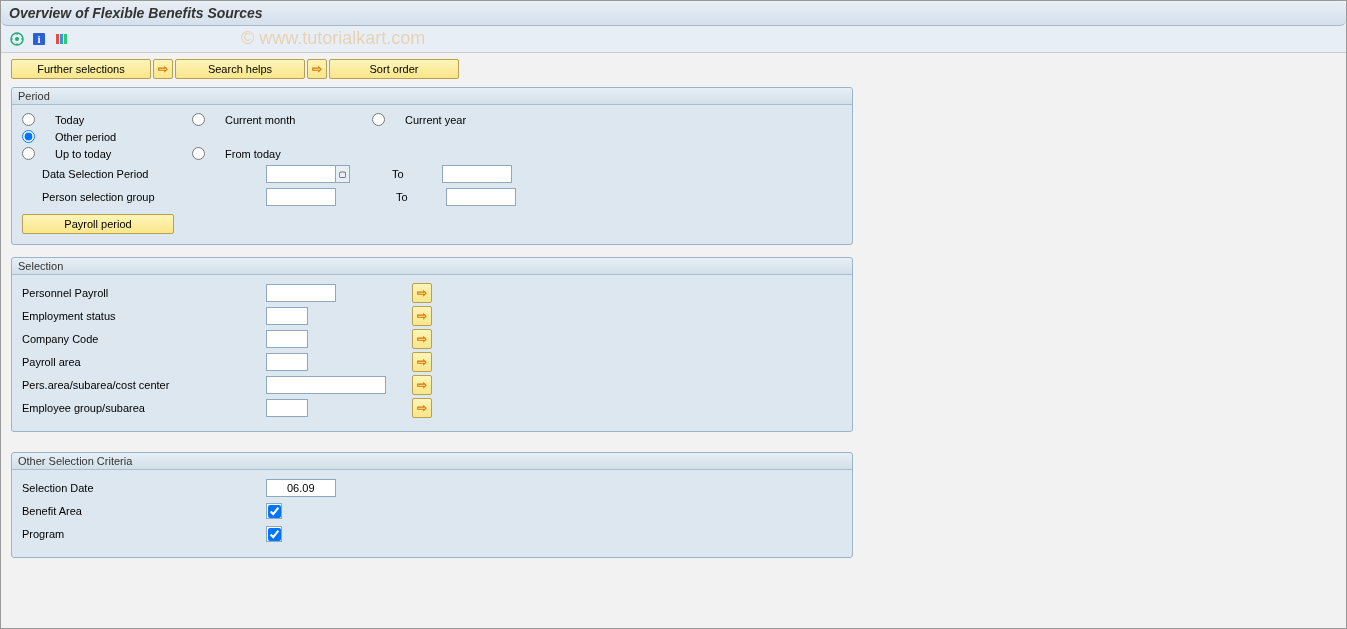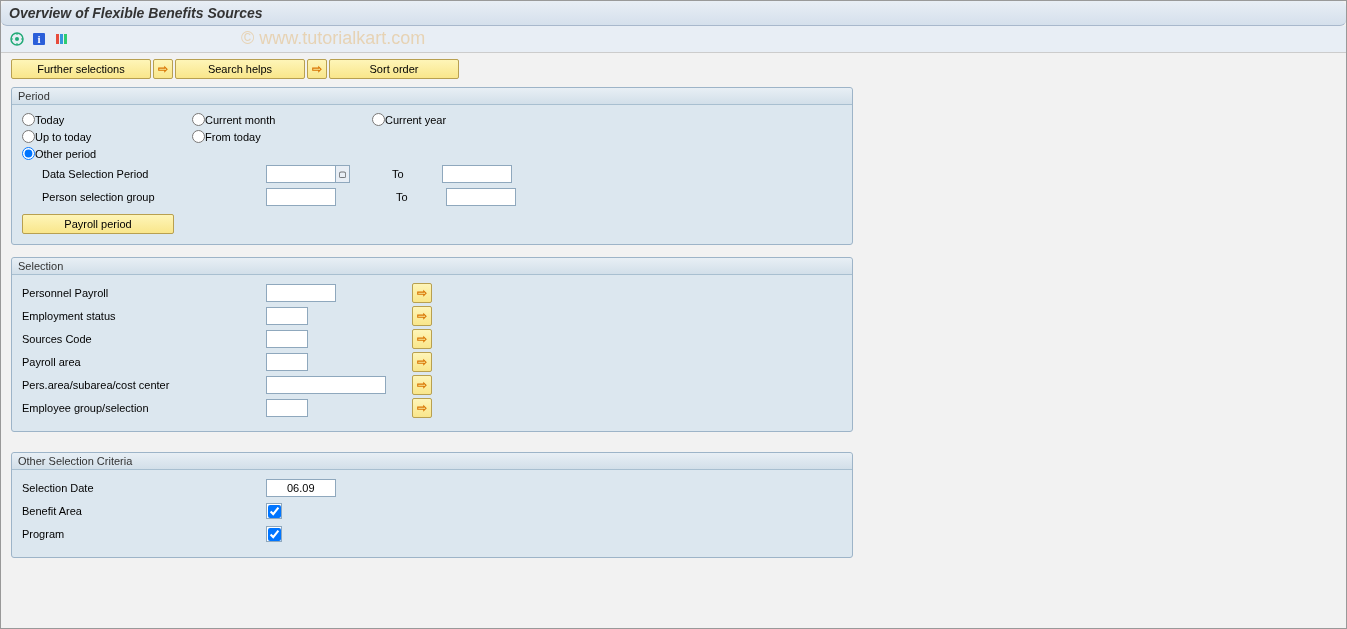--- a/index.html
+++ b/index.html
@@ -103,21 +103,21 @@
     .radio-row {
       display: flex;
       margin-bottom: 4px;
     }
     .radio-col1 { width: 170px; }
     .radio-col2 { width: 180px; }
     .radio-col3 { width: 160px; }
     .radio-item {
       display: flex;
       align-items: center;
-      gap: 0;
+      gap: 20px;
       cursor: pointer;
     }
     .radio-item input { margin: 0; cursor: pointer; }
     .field-row {
       display: flex;
       align-items: center;
       margin-bottom: 3px;
       min-height: 20px;
     }
     .field-label { width: 224px; padding-left: 0; }
@@ -243,36 +243,36 @@
       <div class="radio-col3">
           <label class="radio-item">
             <input type="radio" name="period" style="">
             <span>Current year</span>
           </label>
         </div>
     </div>
     <div class="radio-row">
       <div class="radio-col1">
           <label class="radio-item">
-            <input type="radio" name="period" style="">
-            <span>Up to today</span>
-          </label>
-        </div>
-      <div class="radio-col2">
-          <label class="radio-item">
-            <input type="radio" name="period" style="">
-            <span>From today</span>
+            <input type="radio" name="period" checked="" style="">
+            <span>Other period</span>
           </label>
         </div>
     </div>
     <div class="radio-row">
       <div class="radio-col1">
           <label class="radio-item">
-            <input type="radio" name="period" checked="" style="">
-            <span>Other period</span>
+            <input type="radio" name="period" style="">
+            <span>Up to today</span>
+          </label>
+        </div>
+      <div class="radio-col2">
+          <label class="radio-item">
+            <input type="radio" name="period" style="">
+            <span>From today</span>
           </label>
         </div>
     </div>
     <div class="field-row">
       <span class="field-label indent">Data Selection Period</span>
       <span class="input-with-help">
         <input class="text-input w70" value="" style="">
         <span class="f4-help">▢</span>
       </span>
       <span class="to-label short-gap">To</span>
@@ -301,42 +301,42 @@
           </button></span>
     </div>
     <div class="field-row">
       <span class="sel-label">Employment status</span>
       <input class="text-input w20" value="" style="">
       <span class="sel-arrow-cell"><button class="arrow-icon-box">
             <span class="arrow-icon">⇨</span>
           </button></span>
     </div>
     <div class="field-row">
-      <span class="sel-label">Sources Code</span>
+      <span class="sel-label">Company Code</span>
       <input class="text-input w40" value="" style="">
       <span class="sel-arrow-cell"><button class="arrow-icon-box">
             <span class="arrow-icon">⇨</span>
           </button></span>
     </div>
     <div class="field-row">
       <span class="sel-label">Payroll area</span>
       <input class="text-input w20" value="" style="">
       <span class="sel-arrow-cell"><button class="arrow-icon-box">
             <span class="arrow-icon">⇨</span>
           </button></span>
     </div>
     <div class="field-row">
       <span class="sel-label">Pers.area/subarea/cost center</span>
       <input class="text-input w120" value="" style="">
       <span class="sel-arrow-cell"><button class="arrow-icon-box">
             <span class="arrow-icon">⇨</span>
           </button></span>
     </div>
     <div class="field-row">
-      <span class="sel-label">Employee group/selection</span>
+      <span class="sel-label">Employee group/subarea</span>
       <input class="text-input w40" value="" style="">
       <span class="sel-arrow-cell"><button class="arrow-icon-box">
             <span class="arrow-icon">⇨</span>
           </button></span>
     </div>
   </div>
 </div>
 
 <div class="group-box" style="margin-top:20px">
   <div class="group-title">Other Selection Criteria</div>

